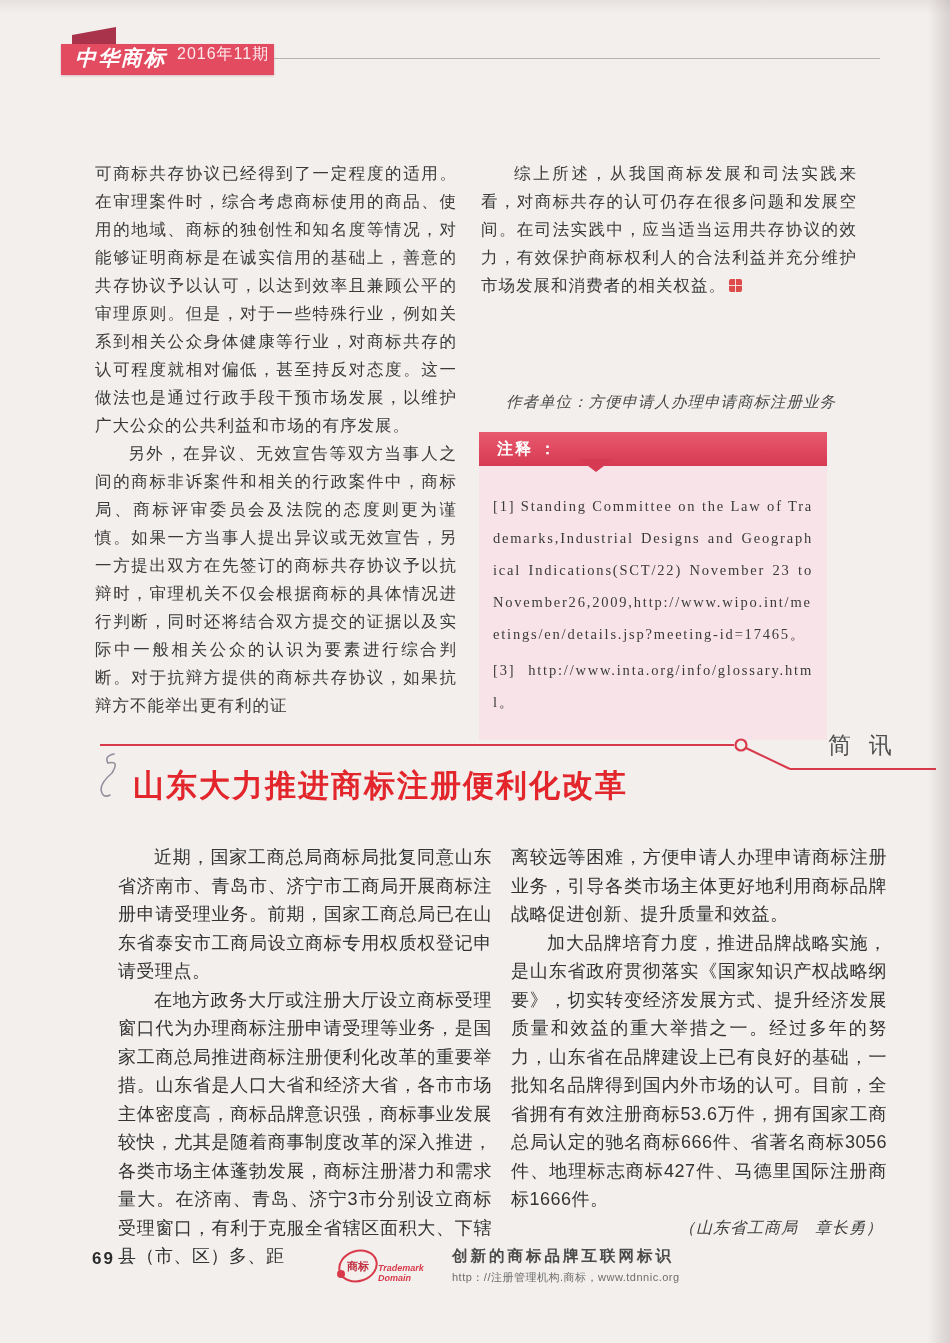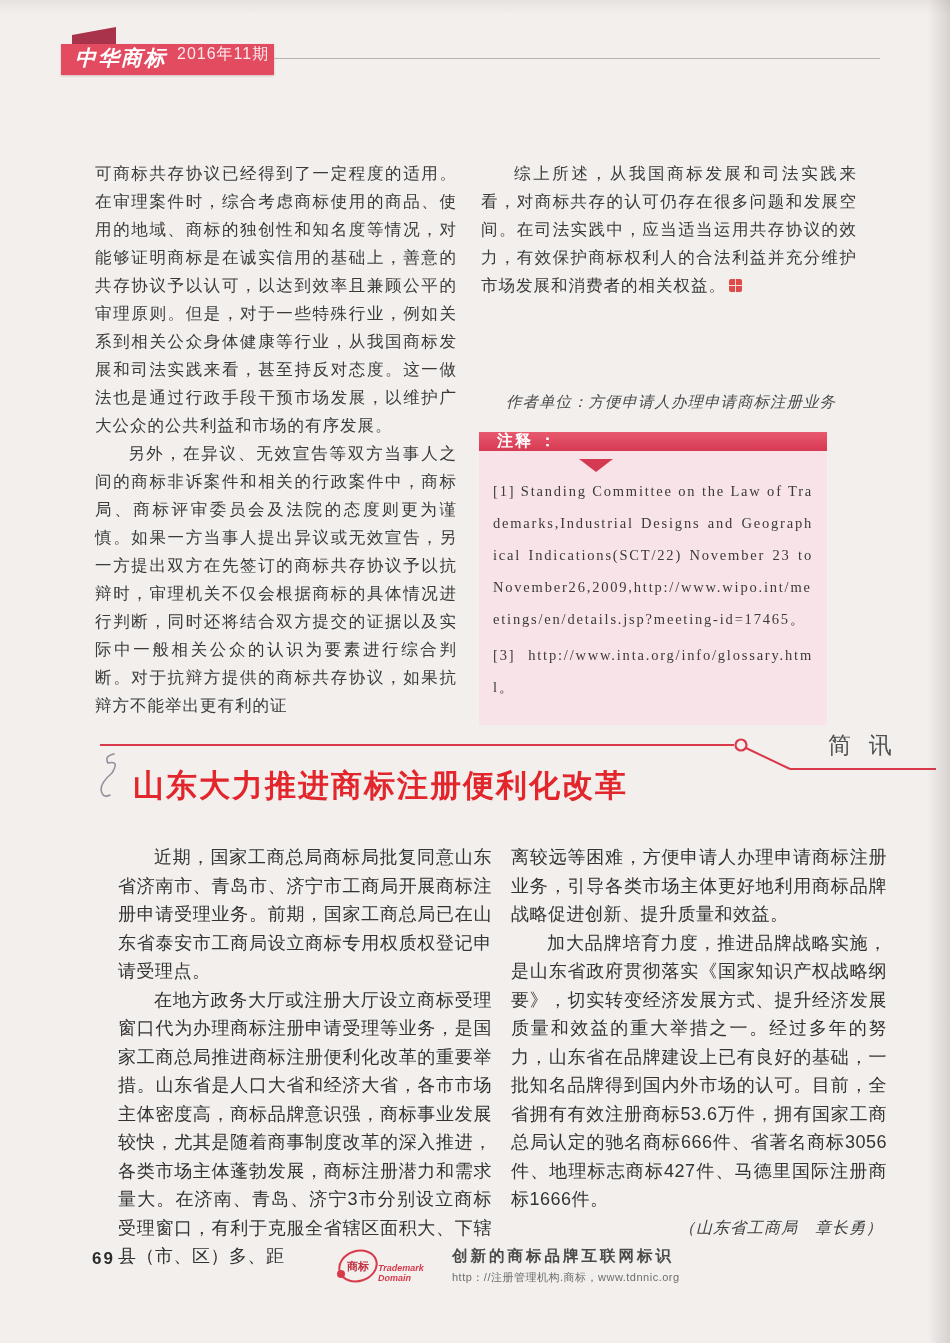--- a/index.html
+++ b/index.html
@@ -60,21 +60,21 @@
     border-radius:2px;
   }
   .author-line{
     position:absolute;left:506px;top:392px;width:352px;
     font-size:15.5px;color:#4a4a4a;letter-spacing:1px;
     font-style:italic;
   }
   
   .notes{position:absolute;left:479px;top:432px;width:348px;}
   .notes-bar{
-    height:19px;background:linear-gradient(#e85a6e,#d63a52);
+    height:34px;background:linear-gradient(#e85a6e,#d63a52);
     color:#fff;font-size:16px;font-weight:bold;letter-spacing:2px;
     display:flex;align-items:center;padding-left:18px;
     font-family:"Liberation Sans","DejaVu Sans",sans-serif;
     position:relative;z-index:2;
   }
   .notes-notch{
     position:absolute;left:100px;top:27px;width:0;height:0;z-index:2;
     border-left:17px solid transparent;border-right:17px solid transparent;
     border-top:13px solid #d63a52;
   }
@@ -136,21 +136,21 @@
 <div class="page">
 
   <div class="badge-fold"></div>
   <div class="badge">
     <span class="mag">中华商标</span>
     <span class="issue">2016年11期</span>
   </div>
   <div class="header-line"></div>
 
   <div class="col art-col cn-serif left-col">
-    <p>可商标共存协议已经得到了一定程度的适用。在审理案件时，综合考虑商标使用的商品、使用的地域、商标的独创性和知名度等情况，对能够证明商标是在诚实信用的基础上，善意的共存协议予以认可，以达到效率且兼顾公平的审理原则。但是，对于一些特殊行业，例如关系到相关公众身体健康等行业，从我国商标发展和司法实践来看，甚至持反对态度。这一做法也是通过行政手段干预市场发展，以维护广大公众的公共利益和市场的有序发展。</p>
+    <p>可商标共存协议已经得到了一定程度的适用。在审理案件时，综合考虑商标使用的商品、使用的地域、商标的独创性和知名度等情况，对能够证明商标是在诚实信用的基础上，善意的共存协议予以认可，以达到效率且兼顾公平的审理原则。但是，对于一些特殊行业，例如关系到相关公众身体健康等行业，对商标共存的认可程度就相对偏低，甚至持反对态度。这一做法也是通过行政手段干预市场发展，以维护广大公众的公共利益和市场的有序发展。</p>
     <p class="indent">另外，在异议、无效宣告等双方当事人之间的商标非诉案件和相关的行政案件中，商标局、商标评审委员会及法院的态度则更为谨慎。如果一方当事人提出异议或无效宣告，另一方提出双方在先签订的商标共存协议予以抗辩时，审理机关不仅会根据商标的具体情况进行判断，同时还将结合双方提交的证据以及实际中一般相关公众的认识为要素进行综合判断。对于抗辩方提供的商标共存协议，如果抗辩方不能举出更有利的证</p>
   </div>
 
   <div class="col art-col cn-serif right-col">
     <p class="indent"><span>综上所述，从我国商标发展和司法实践来看，对商标共存的认可仍存在很多问题和发展空间。在司法实践中，应当适当运用共存协议的效力，有效保护商标权利人的合法利益并充分维护市场发展和消费者的相关权益。</span><span class="seal"></span></p>
   </div>
 
   <div class="author-line cn-serif">作者单位：方便申请人办理申请商标注册业务</div>
 
   <div class="notes">

